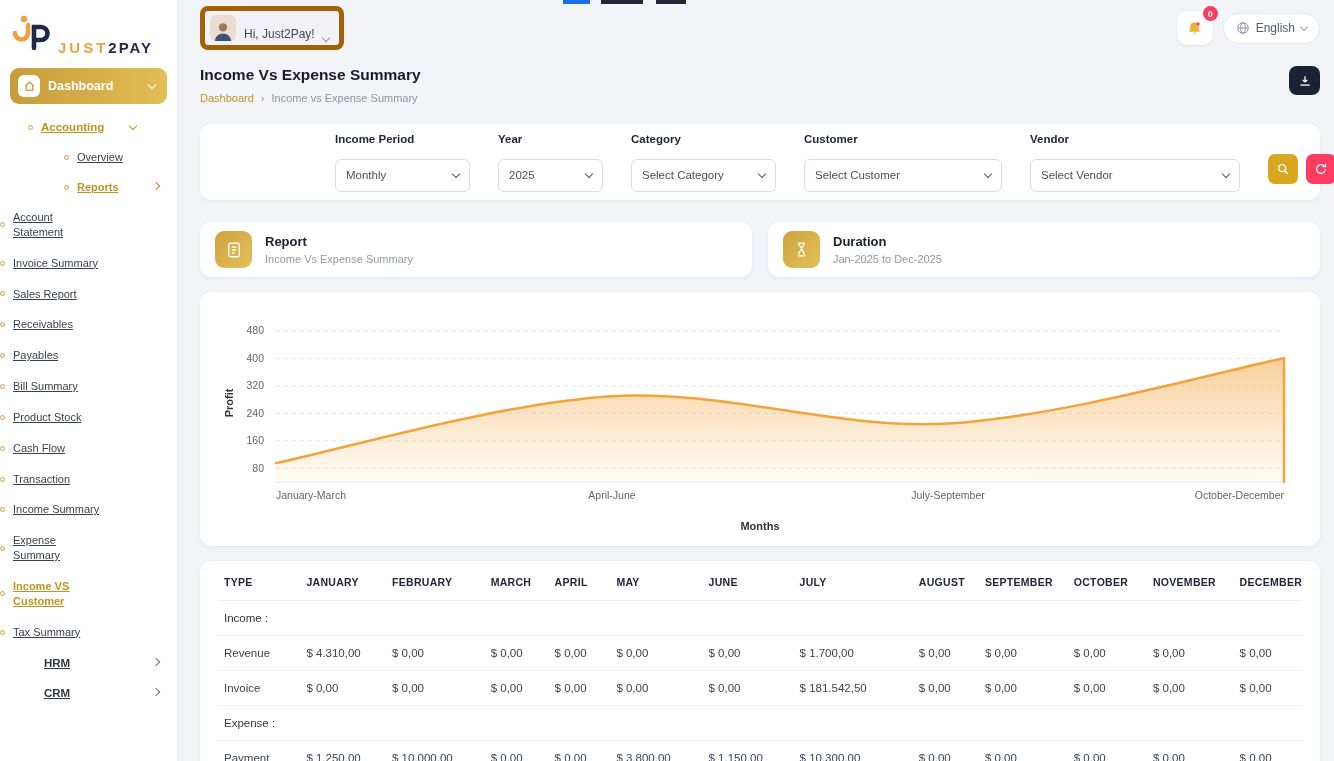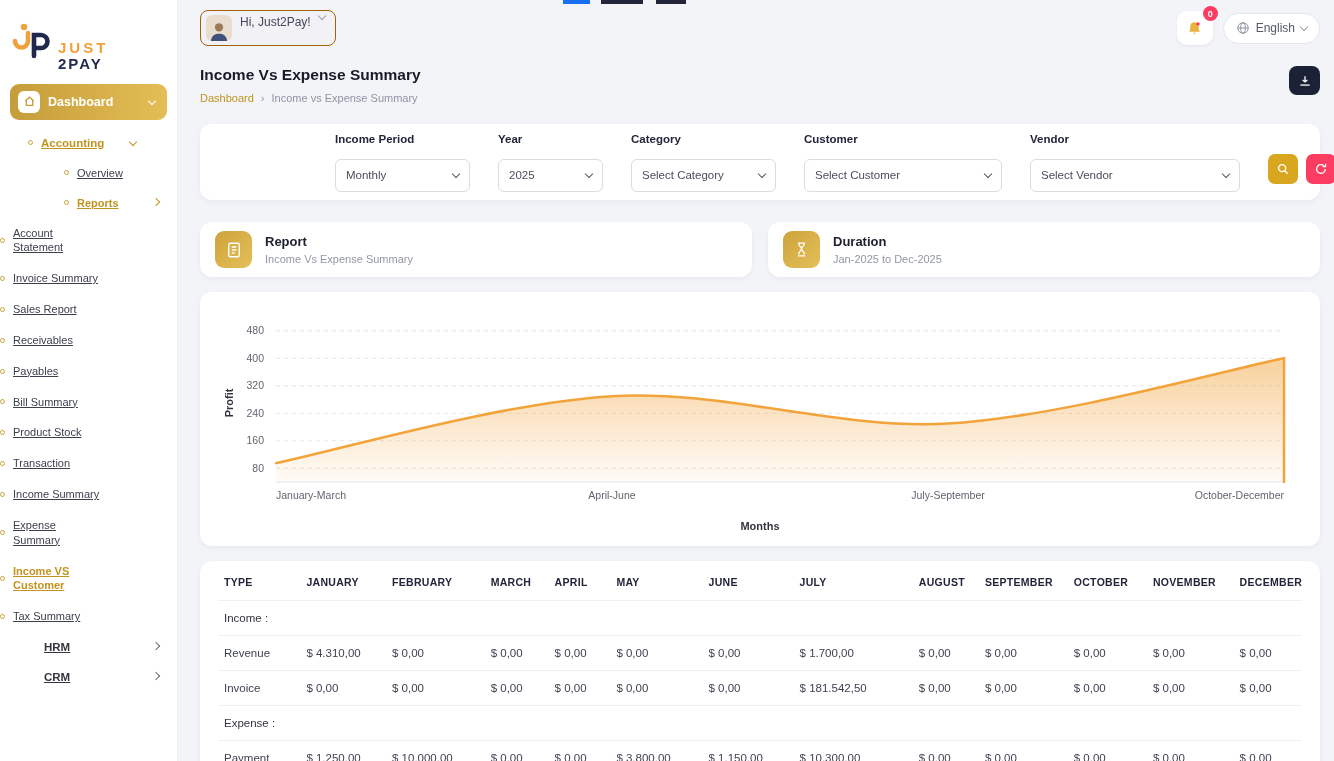--- a/index.html
+++ b/index.html
@@ -5,21 +5,21 @@
   * { box-sizing: border-box; margin: 0; padding: 0; }
   html,body { width:1334px; height:761px; overflow:hidden; }
   body { font-family:"Liberation Sans", sans-serif; background:#f3f4f8; color:#33353f; position:relative; }
 
   
   .artifact { position:absolute; top:0; height:4px; z-index:50; }
 
   
   .sidebar { position:absolute; left:0; top:0; width:177px; height:761px; background:#fff; padding:10px 0 0 0; box-shadow:1px 0 0 #ececf2; }
   .logo { display:flex; align-items:center; gap:6px; padding:2px 10px 10px 12px; }
-  .logo-text { display:flex; flex-direction:column; line-height:1.05;margin-top:28px; }
+  .logo-text { display:flex; line-height:1.05;margin-top:28px; }
   .logo-text .l1 { color:#f0a13c; font-weight:bold; font-size:15px; letter-spacing:3px; }
   .logo-text .l2 { color:#232a4d; font-weight:bold; font-size:15px; letter-spacing:2px; }
   .dash-btn { margin:2px 10px 8px 10px; height:36px; border-radius:9px; background:linear-gradient(90deg,#c59d3b,#e3bd55); display:flex; align-items:center; gap:8px; padding:0 12px 0 8px; color:#fff; font-size:12.5px; font-weight:bold; cursor:pointer; }
   .home-box { width:22px; height:22px; border-radius:6px; background:#fff; display:flex; align-items:center; justify-content:center; flex:0 0 auto; }
   .chev { display:inline-block; width:6px; height:6px; border-right:1.6px solid currentColor; border-bottom:1.6px solid currentColor; transform:rotate(45deg); margin-top:-2px; }
   .chev.right { transform:rotate(-45deg); }
   .side-item { display:flex; align-items:center; gap:8px; padding:9px 18px 9px 0; font-size:11px; color:#3c3f4c; cursor:pointer;text-decoration:underline; }
   .side-item .bullet { width:5px; height:5px; border:1.4px solid #caa23a; border-radius:50%; flex:0 0 auto; }
   .side-item.gold { color:#c1931f; font-weight:bold; }
   .side-item.lvl1 { padding-left:28px; font-size:11.5px; }
@@ -29,21 +29,21 @@
   .side-item.sub.active { color:#c1931f; font-weight:bold; }
   .side-item.lvl0 { padding-left:44px; font-size:11.5px; font-weight:bold; color:#33353f; justify-content:space-between; }
   .side-item .spacer { flex:1; }
   .chev.gold { color:#c1931f; }
   .chev.gray { color:#6b6e7b; }
   .chev.white { color:#fff; margin-left:auto; }
 
   
   .main { position:absolute; left:177px; top:0; width:1157px; height:761px; padding:8px 14px 0 23px; }
   .topbar { display:flex; align-items:center; justify-content:space-between; height:40px; }
-  .user-chip { display:flex; align-items:flex-start; gap:8px; background:#f1f1f6; border:1px solid #a16207; border-radius:8px; padding:4px 10px 4px 5px; cursor:pointer; }
+  .user-chip { display:flex; align-items:flex-end; gap:8px; background:#f1f1f6; border:5px solid #a16207; border-radius:8px; padding:4px 10px 4px 5px; cursor:pointer; }
   .avatar { width:26px; height:26px; border-radius:6px; background:#e8ddcf; overflow:hidden; display:flex; align-items:flex-end; justify-content:center; }
   .user-chip .name { font-size:12px; color:#44475a; }
   .top-tools { display:flex; align-items:center; gap:10px; }
   .bell-btn { position:relative; width:36px; height:34px; background:#fff; border-radius:10px; box-shadow:0 1px 3px rgba(40,40,70,.08); display:flex; align-items:center; justify-content:center; cursor:pointer; }
   .badge { position:absolute; top:-5px; right:-5px; min-width:15px; height:15px; border-radius:8px; background:#fd3c61; color:#fff; font-size:9px; font-weight:bold; display:flex; align-items:center; justify-content:center; padding:0 3px; }
   .lang-pill { display:flex; align-items:center; gap:6px; background:#fff; border:1px solid #e4e4ec; border-radius:16px; height:31px; padding:0 12px; font-size:12px; color:#55596a; cursor:pointer; }
 
   .title-row { display:flex; align-items:flex-start; justify-content:space-between; margin-top:18px; }
   .page-title { font-size:15.5px; font-weight:bold; color:#181a28; }
   .breadcrumb { margin-top:8px; font-size:11px; color:#8f93a3; display:flex; gap:7px; align-items:center; }
@@ -154,20 +154,24 @@
           <span class="bullet"></span>
           <span class="lbl">Payables</span>
         </div>
         <div class="side-item sub">
           <span class="bullet"></span>
           <span class="lbl">Bill Summary</span>
         </div>
         <div class="side-item sub">
           <span class="bullet"></span>
           <span class="lbl">Product Stock</span>
+        </div>
+        <div class="side-item sub">
+          <span class="bullet"></span>
+          <span class="lbl">Cash Flow</span>
         </div>
         <div class="side-item sub">
           <span class="bullet"></span>
           <span class="lbl">Transaction</span>
         </div>
         <div class="side-item sub">
           <span class="bullet"></span>
           <span class="lbl">Income Summary</span>
         </div>
         <div class="side-item sub">

